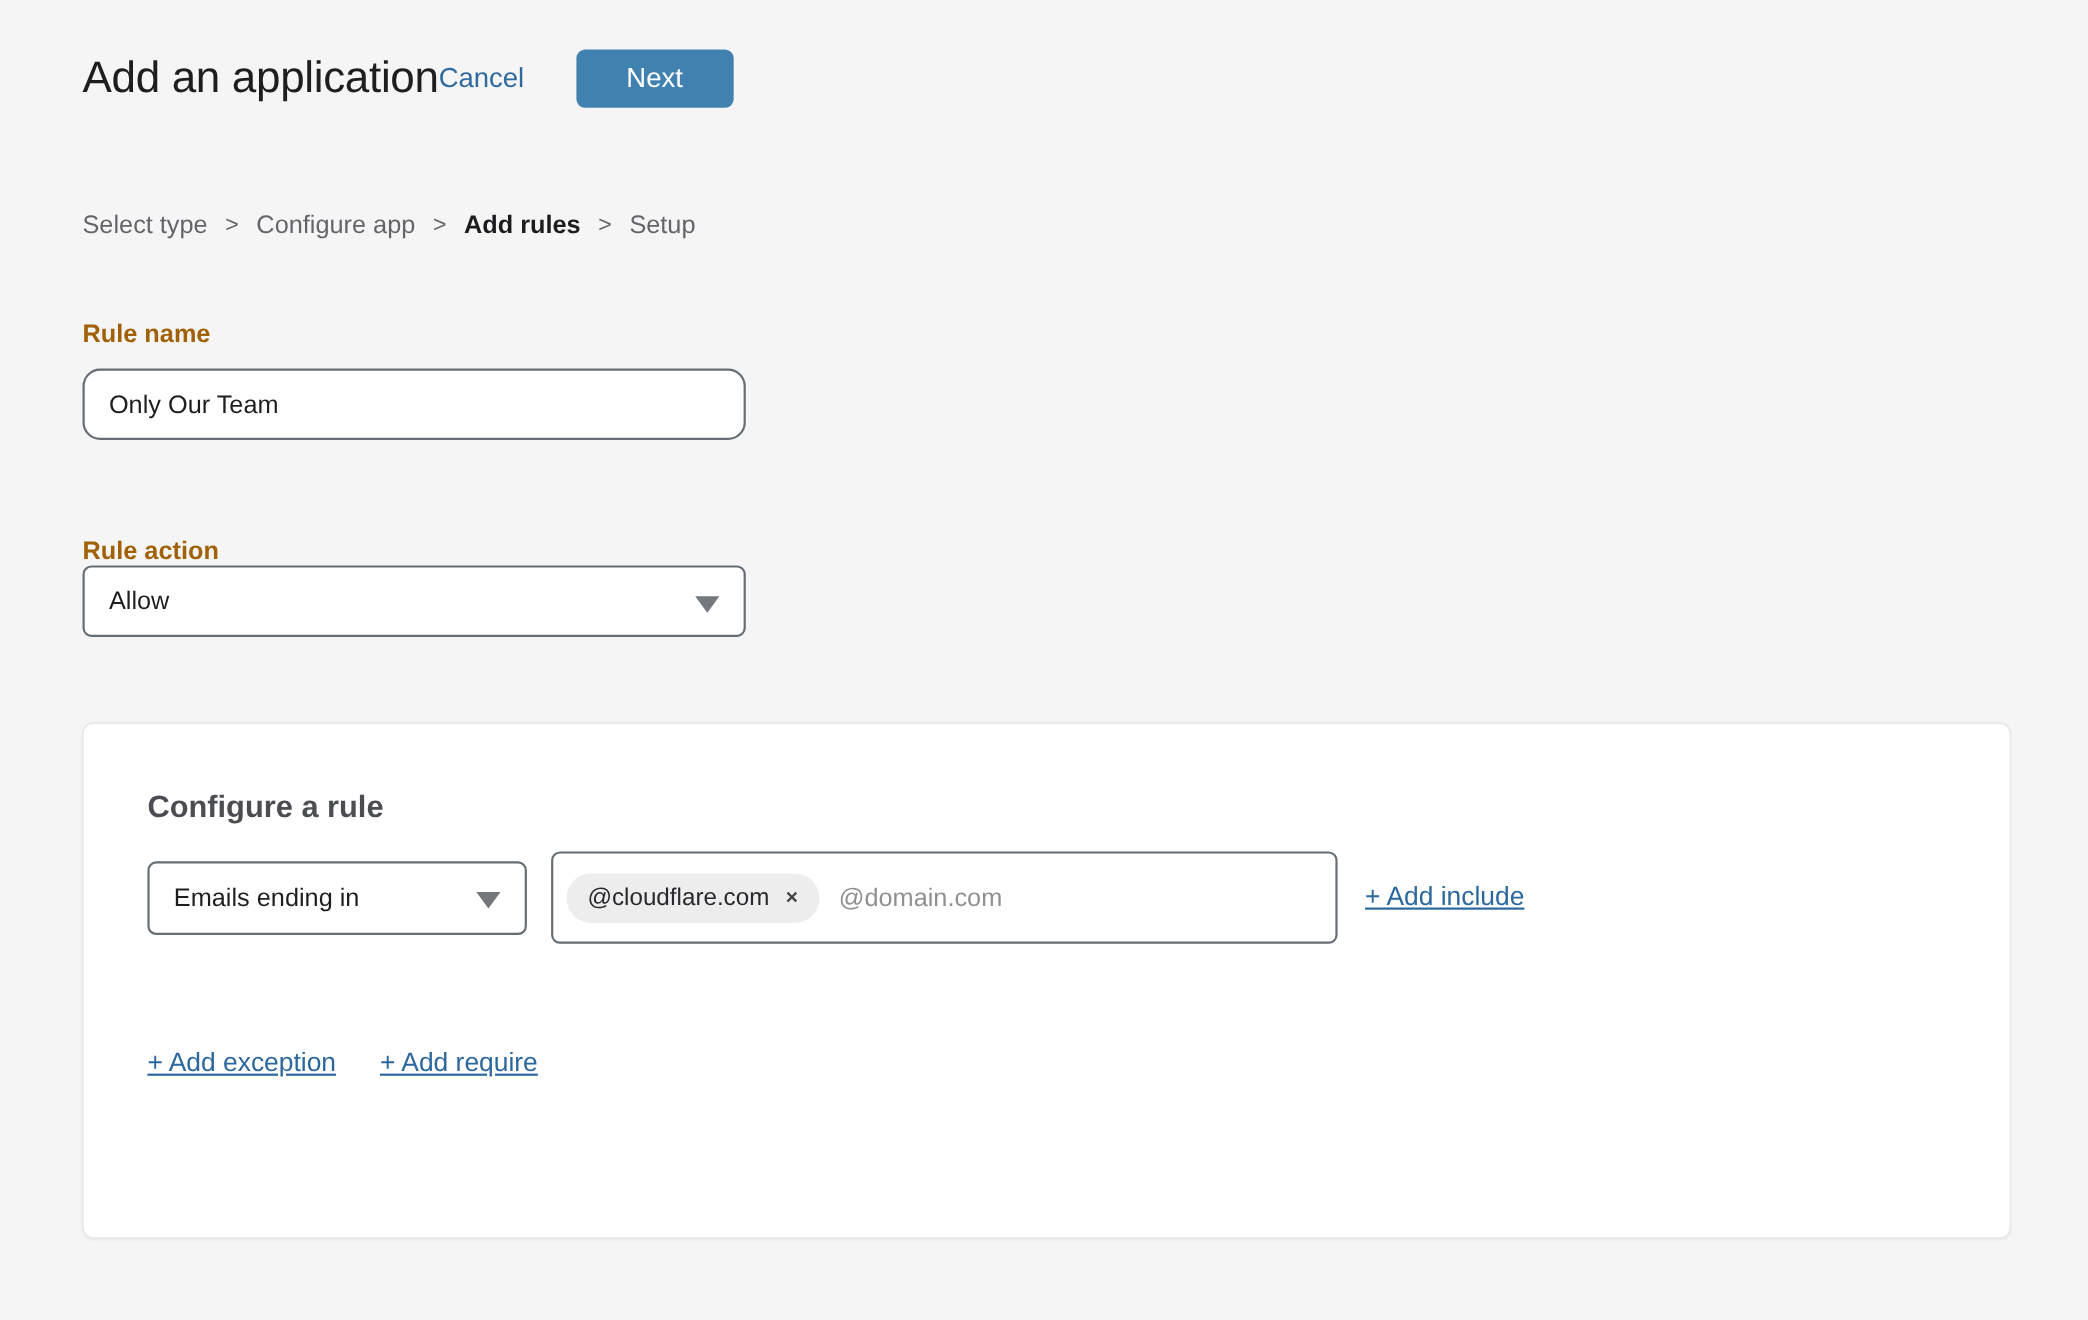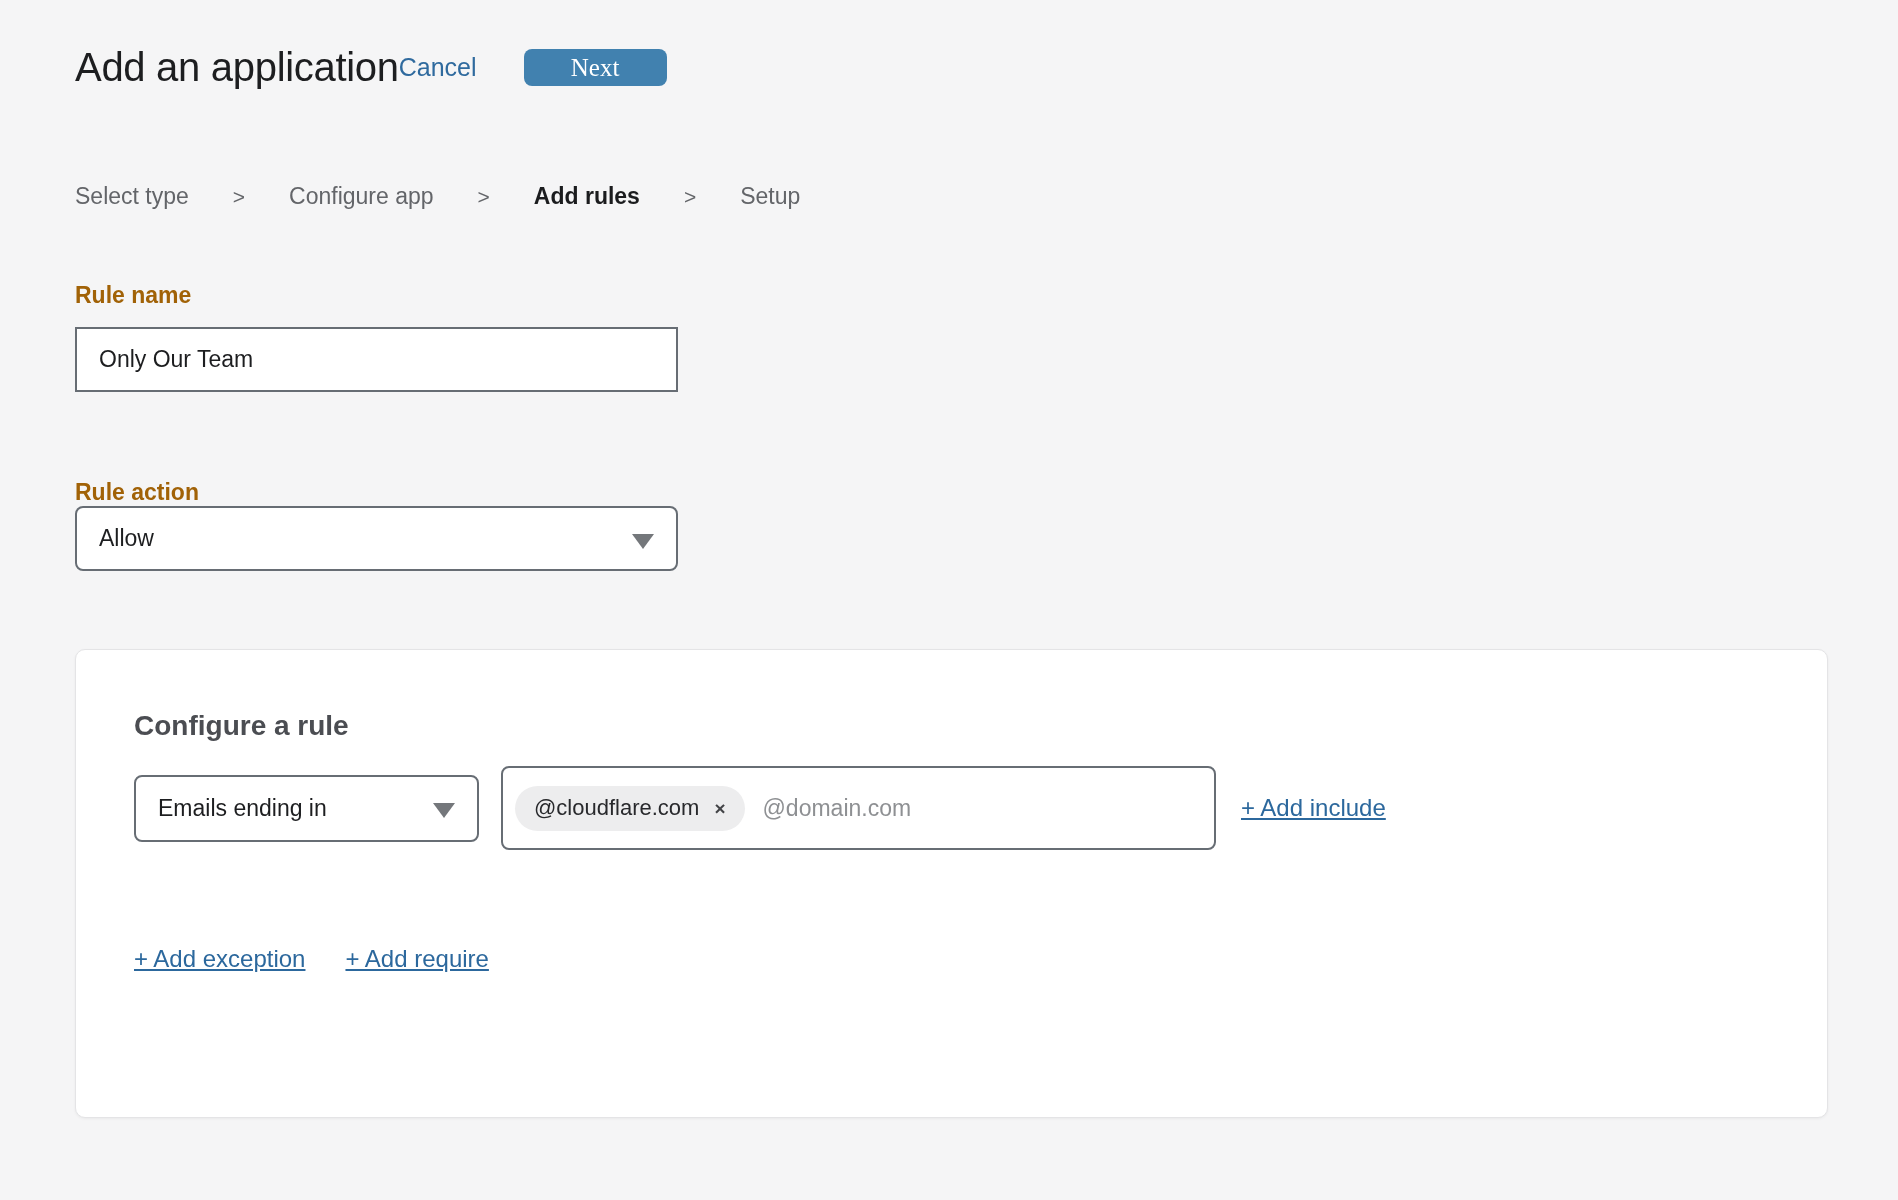--- a/index.html
+++ b/index.html
@@ -11,38 +11,38 @@
     overflow: hidden;
   }
   .page { padding: 45px 70px 0 75px; }
 
   
   .header-row { display: flex; align-items: center; justify-content: flex-start; }
   .page-title { font-size: 40px; font-weight: 400; letter-spacing: -0.3px; color: #1d1e20; }
   .header-actions { display: flex; align-items: center; gap: 47px; }
   .cancel-link { font-size: 25px; color: #2f6a9e; cursor: pointer; text-decoration: none; }
   .next-button {
-    width: 143px; height: 37px; border: none; border-radius: 8px;
+    width: 143px; height: 53px; border: none; border-radius: 8px;
     background: #4181af; color: #ffffff; font-size: 25px;
-    font-family: Liberation Serif, serif; cursor: pointer;
+    font-family: Liberation Sans, sans-serif; cursor: pointer;
     display: flex; align-items: center; justify-content: center;
   }
 
   
-  .breadcrumb { margin-top: 93px; display: flex; align-items: center; gap: 44px; font-size: 23px; }
+  .breadcrumb { margin-top: 93px; display: flex; align-items: center; gap: 16px; font-size: 23px; }
   .crumb { color: #636569; }
   .crumb.active { color: #1b1c1e; font-weight: 700; }
   .crumb-sep { color: #636569; font-size: 21px; }
 
   
   .field-label { font-size: 23px; font-weight: 700; color: #a16207; }
   .label-rule-name { margin-top: 72px; }
   .text-input {
     display: block; margin-top: 18px; width: 603px; height: 65px;
-    background: #ffffff; border: 2px solid #676d74; border-radius: 0;
+    background: #ffffff; border: 2px solid #676d74; border-radius: 16px;
     padding: 3px 22px; font-size: 23px; color: #1d1e20;
     font-family: "Liberation Sans", sans-serif; outline: none;
   }
   .label-rule-action { margin-top: 87px; }
   .select-box {
     position: relative; width: 603px; height: 65px;
     background: #ffffff; border: 2px solid #676d74; border-radius: 8px;
     display: flex; align-items: center; padding: 0 22px;
     font-size: 23px; color: #1d1e20; cursor: pointer;
   }

